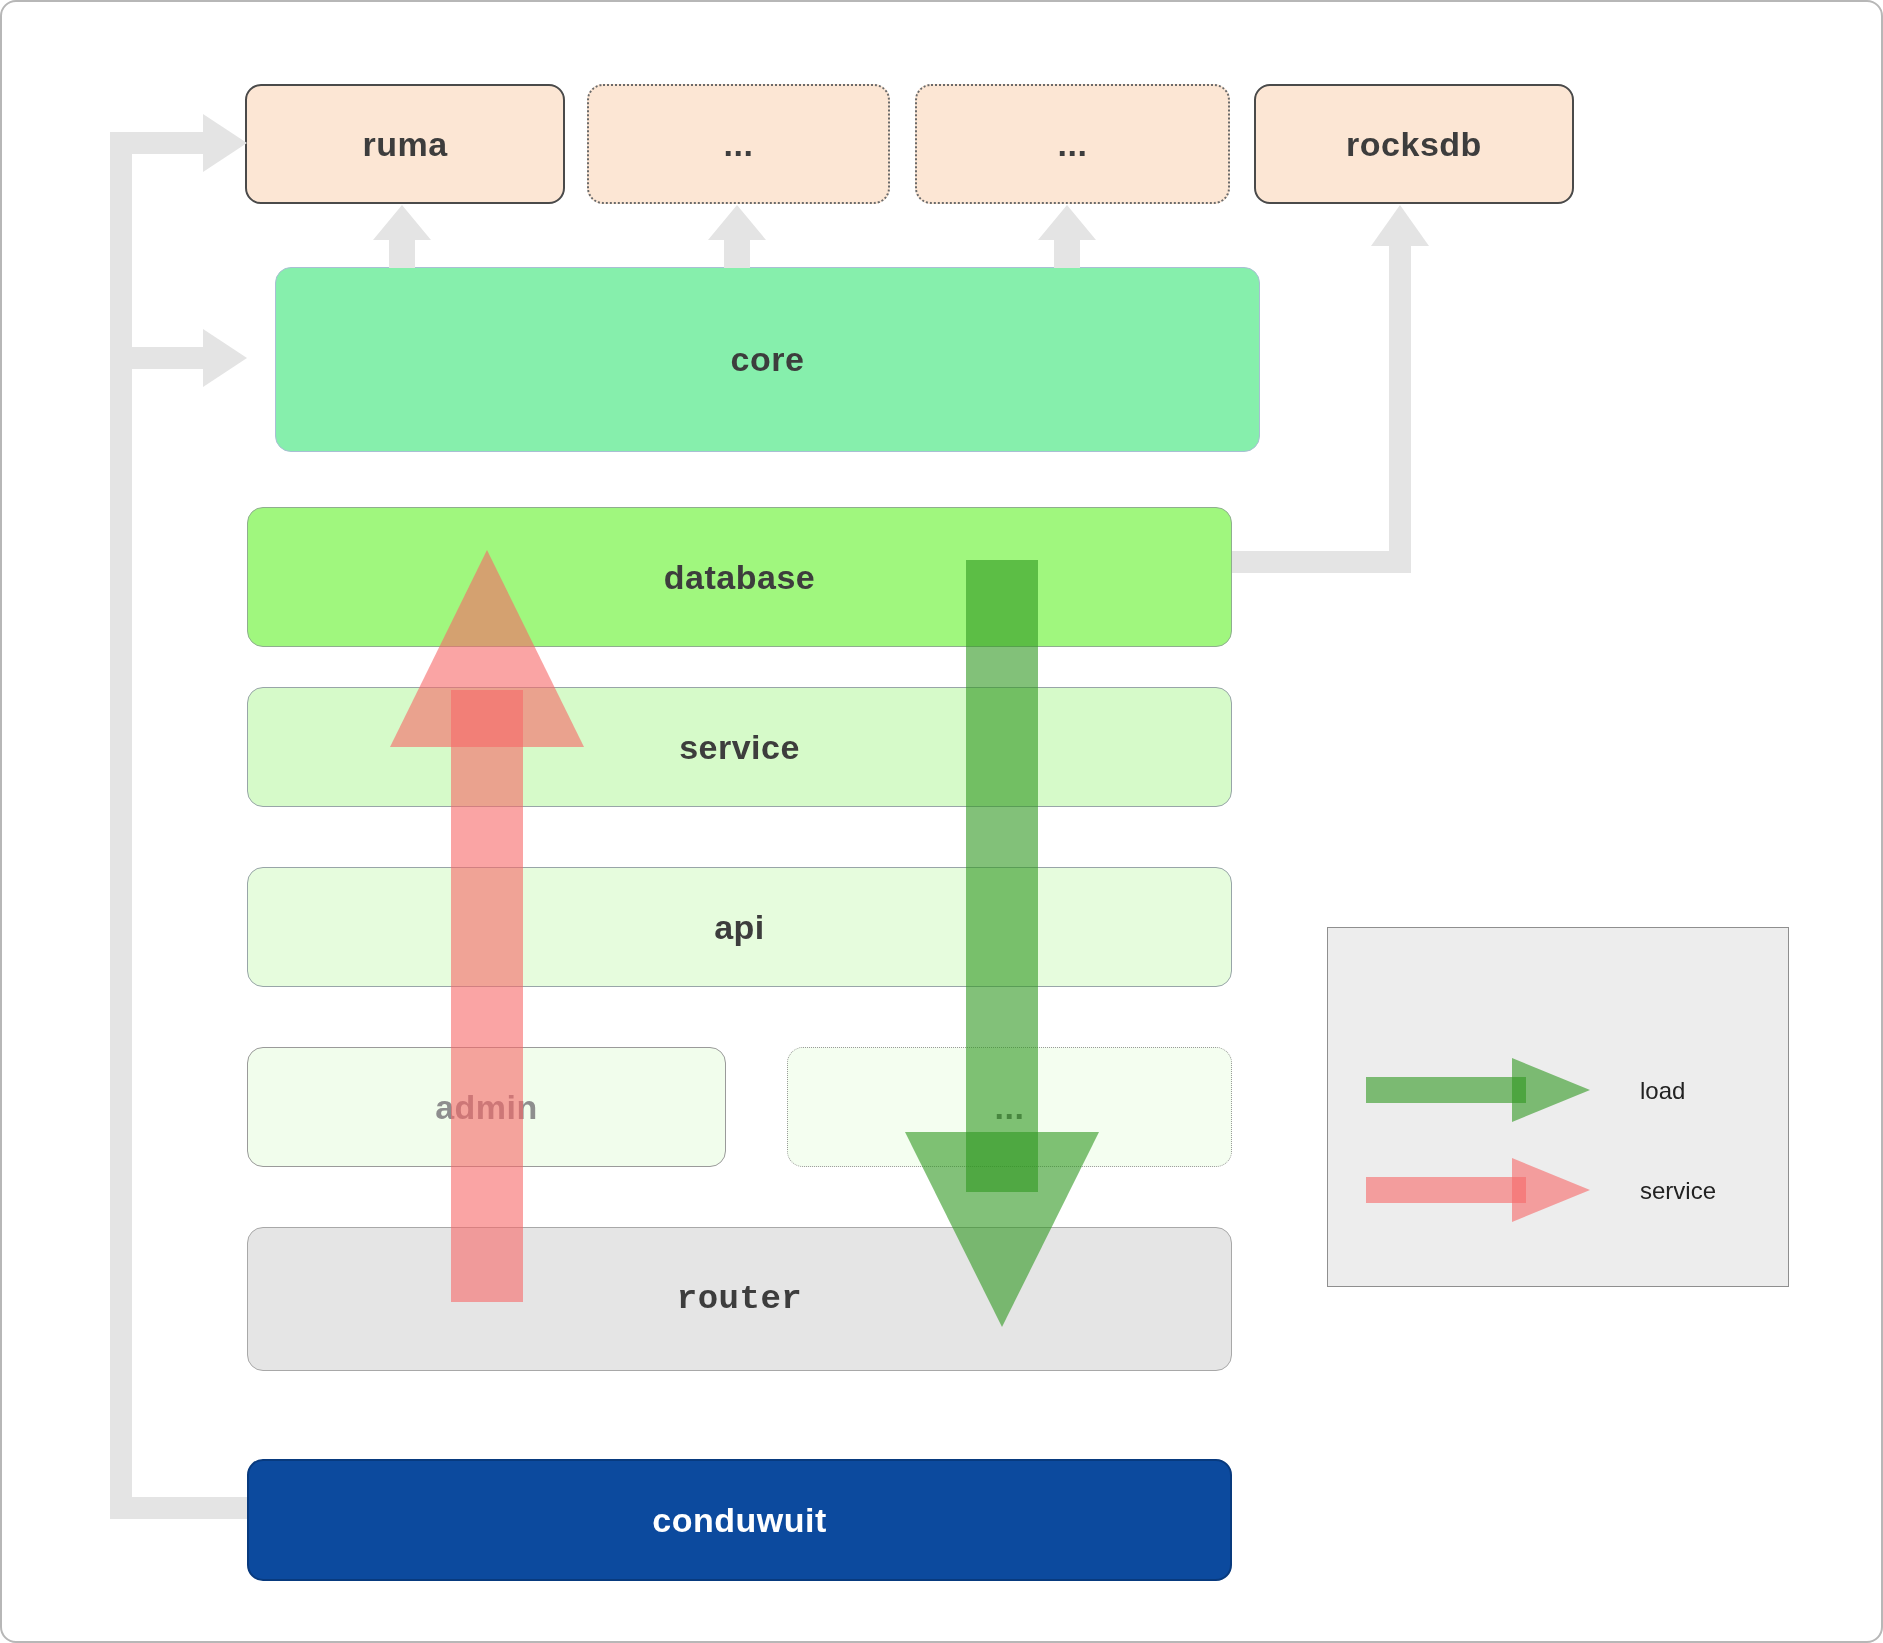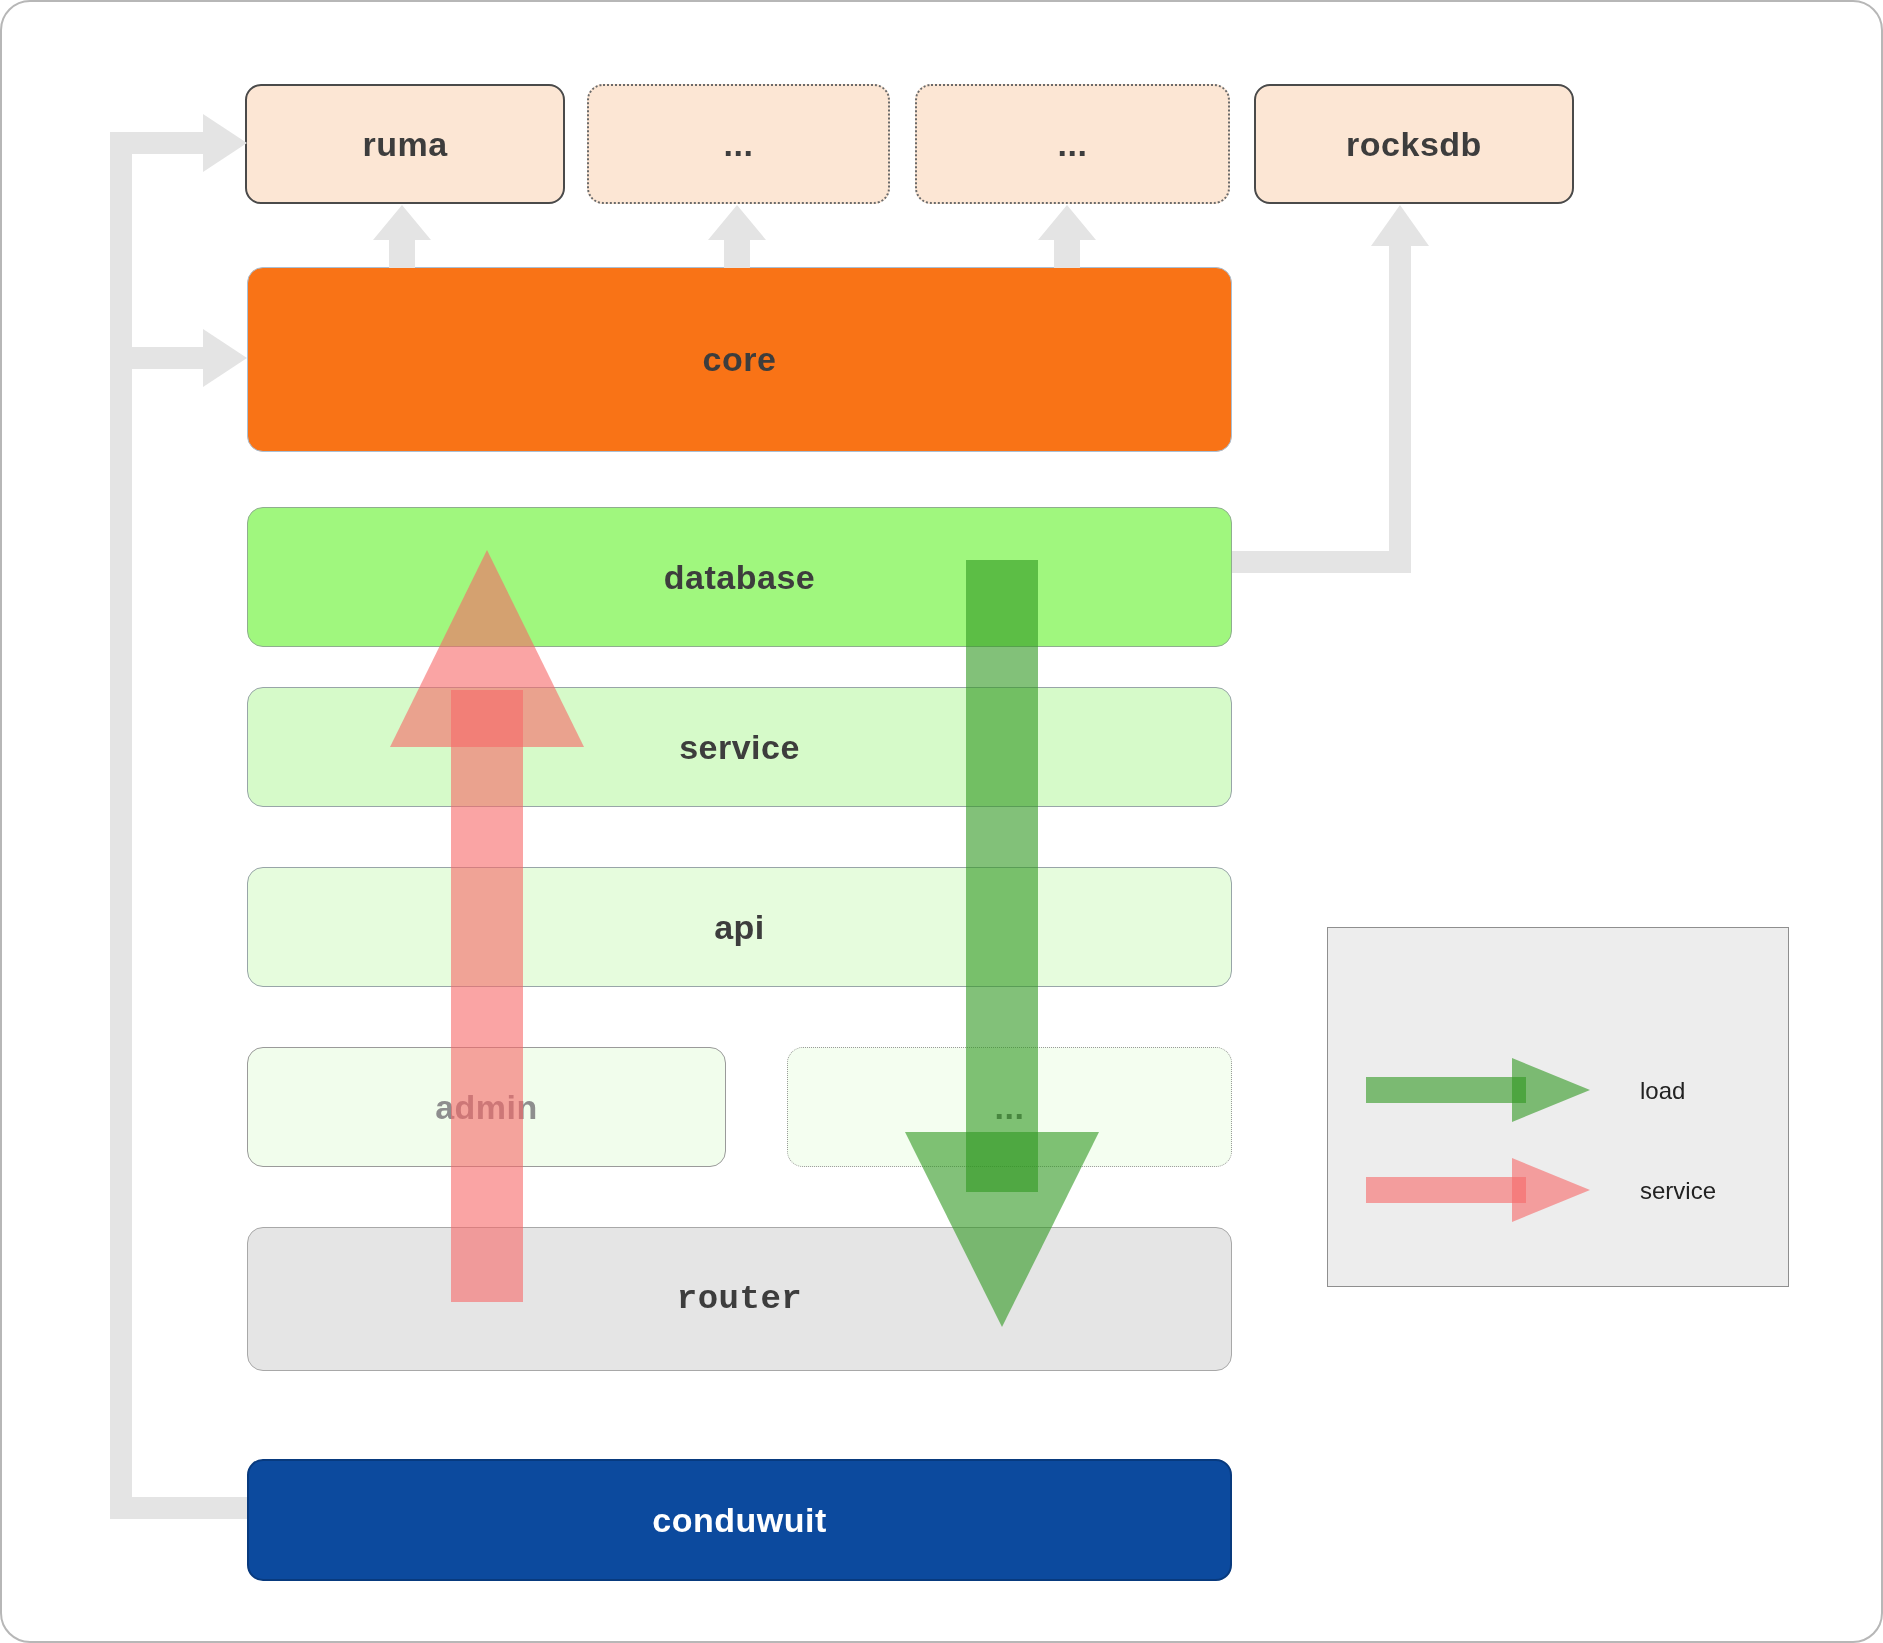--- a/index.html
+++ b/index.html
@@ -1,36 +1,36 @@
 <!DOCTYPE html>
 <html><head>
 <meta charset="utf-8">
 <style>
   html,body{margin:0;padding:0;background:#fff;}
   .canvas{
     position:relative;width:1883px;height:1643px;
-    background:#ffffff;border:2px solid #b7b7b7;border-radius:30px;
+    background:#ffffff;border:2px solid #b7b7b7;border-radius:16px;
     box-sizing:border-box;overflow:hidden;
     font-family:"Liberation Sans","DejaVu Sans",sans-serif;
   }
   .box{
     position:absolute;display:flex;align-items:center;justify-content:center;
     box-sizing:border-box;border-radius:16px;
     font-size:34px;font-weight:600;color:#3d3d3d;letter-spacing:0.5px;
   }
   
   .crate{top:82px;height:120px;background:#fce6d4;border:2px solid #4a4a4a;}
   .crate.dotted{border:2px dotted #6a6a6a;}
   .b-ruma{left:243px;width:320px;}
   .b-dots1{left:585px;width:303px;}
   .b-dots2{left:913px;width:315px;}
   .b-rocksdb{left:1252px;width:320px;}
   
   .layer{left:245px;width:985px;border:1px solid #98a5a8;}
-  .b-core{top:265px;height:185px;background:#f97316;border-color:#a9bfd4;}
+  .b-core{top:265px;height:185px;background:#86efac;border-color:#a9bfd4;margin-left:28px;}
   .b-database{top:505px;height:140px;background:#a0f77e;border-color:#8fae8f;}
   .b-service{top:685px;height:120px;background:#d6fac9;}
   .b-api{top:865px;height:120px;background:#e6fcdd;}
   .b-admin{left:245px;width:479px;top:1045px;height:120px;background:#f1fdec;border:1px solid #9a9a9a;color:#8e8e8e;}
   .b-dotsadmin{left:785px;width:445px;top:1045px;height:120px;background:#f4fef0;border:1px dotted #9a9a9a;color:#6f6f6f;}
   .b-router{top:1225px;height:144px;background:#e5e5e5;border:1px solid #a8a8a8;font-family:Liberation Mono, monospace;}
   .b-conduwuit{top:1445px;height:122px;background:#0c4a9e;border:2px solid #093archive;margin-top:12px;}
   .b-conduwuit{border:2px solid #083a7e;color:#ffffff;font-weight:700;}
   
   .overlay{position:absolute;left:0;top:0;width:1883px;height:1643px;pointer-events:none;}

